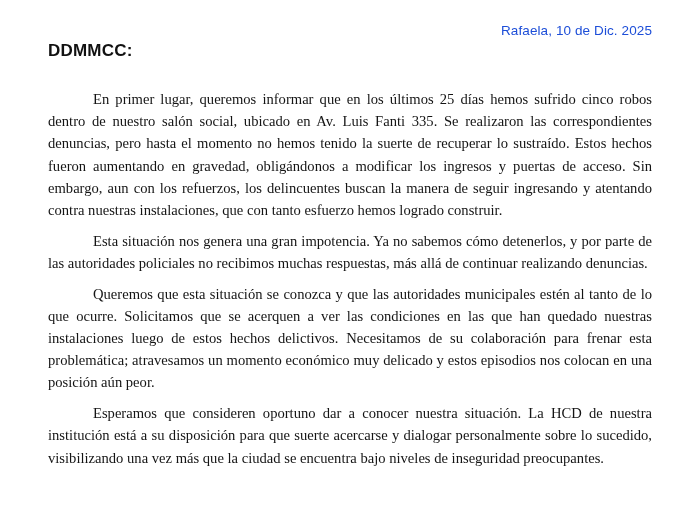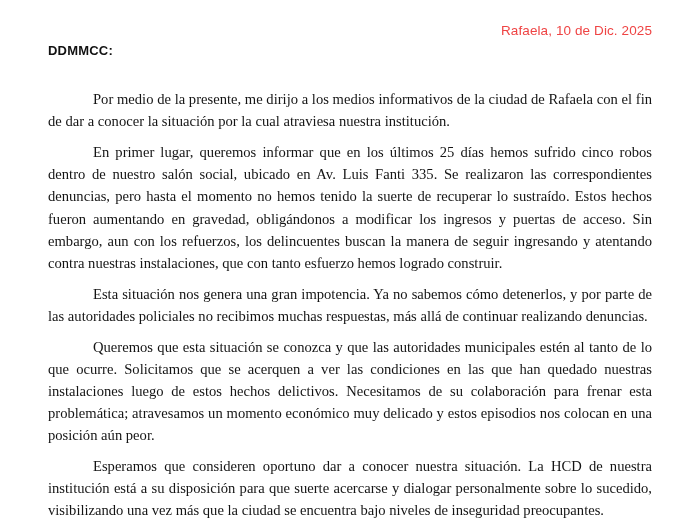--- a/index.html
+++ b/index.html
@@ -18,30 +18,30 @@
   }
   .date-line {
     position: absolute;
     top: 22px;
     left: 0;
     width: 652px;
     text-align: right;
     font-family: "Liberation Sans", sans-serif;
     font-size: 13.5px;
     line-height: 18px;
-    color: #ef4444;
+    color: #1d4ed8;
     letter-spacing: 0.1px;
     white-space: nowrap;
   }
   .recipient {
     position: absolute;
     top: 42px;
     left: 48px;
     font-family: "Liberation Sans", sans-serif;
-    font-size: 13px;
+    font-size: 17px;
     font-weight: bold;
     line-height: 18px;
     color: #111111;
     letter-spacing: 0.2px;
   }
   .body-block {
     position: absolute;
     top: 88px;
     left: 48px;
     width: 604px;
@@ -65,20 +65,19 @@
 </head>
 <body>
 
 <div class="page">
 
   <div class="date-line">Rafaela, 10 de Dic. 2025</div>
 
   <div class="recipient">DDMMCC:</div>
 
   <div class="body-block">
-    <p class="para">Por medio de la presente, me dirijo a los medios informativos de la ciudad de Rafaela con el fin de dar a conocer la situación por la cual atraviesa nuestra institución.</p>
     <p class="para">En primer lugar, queremos informar que en los últimos 25 días hemos sufrido cinco robos dentro de nuestro salón social, ubicado en Av. Luis Fanti 335. Se realizaron las correspondientes denuncias, pero hasta el momento no hemos tenido la suerte de recuperar lo sustraído. Estos hechos fueron aumentando en gravedad, obligándonos a modificar los ingresos y puertas de acceso. Sin embargo, aun con los refuerzos, los delincuentes buscan la manera de seguir ingresando y atentando contra nuestras instalaciones, que con tanto esfuerzo hemos logrado construir.</p>
     <p class="para">Esta situación nos genera una gran impotencia. Ya no sabemos cómo detenerlos, y por parte de las autoridades policiales no recibimos muchas respuestas, más allá de continuar realizando denuncias.</p>
     <p class="para">Queremos que esta situación se conozca y que las autoridades municipales estén al tanto de lo que ocurre. Solicitamos que se acerquen a ver las condiciones en las que han quedado nuestras instalaciones luego de estos hechos delictivos. Necesitamos de su colaboración para frenar esta problemática; atravesamos un momento económico muy delicado y estos episodios nos colocan en una posición aún peor.</p>
     <p class="para">Esperamos que consideren oportuno dar a conocer nuestra situación. La HCD de nuestra institución está a su disposición para que suerte acercarse y dialogar personalmente sobre lo sucedido, visibilizando una vez más que la ciudad se encuentra bajo niveles de inseguridad preocupantes.</p>
   </div>
 
 </div>
 
 </body></html>

